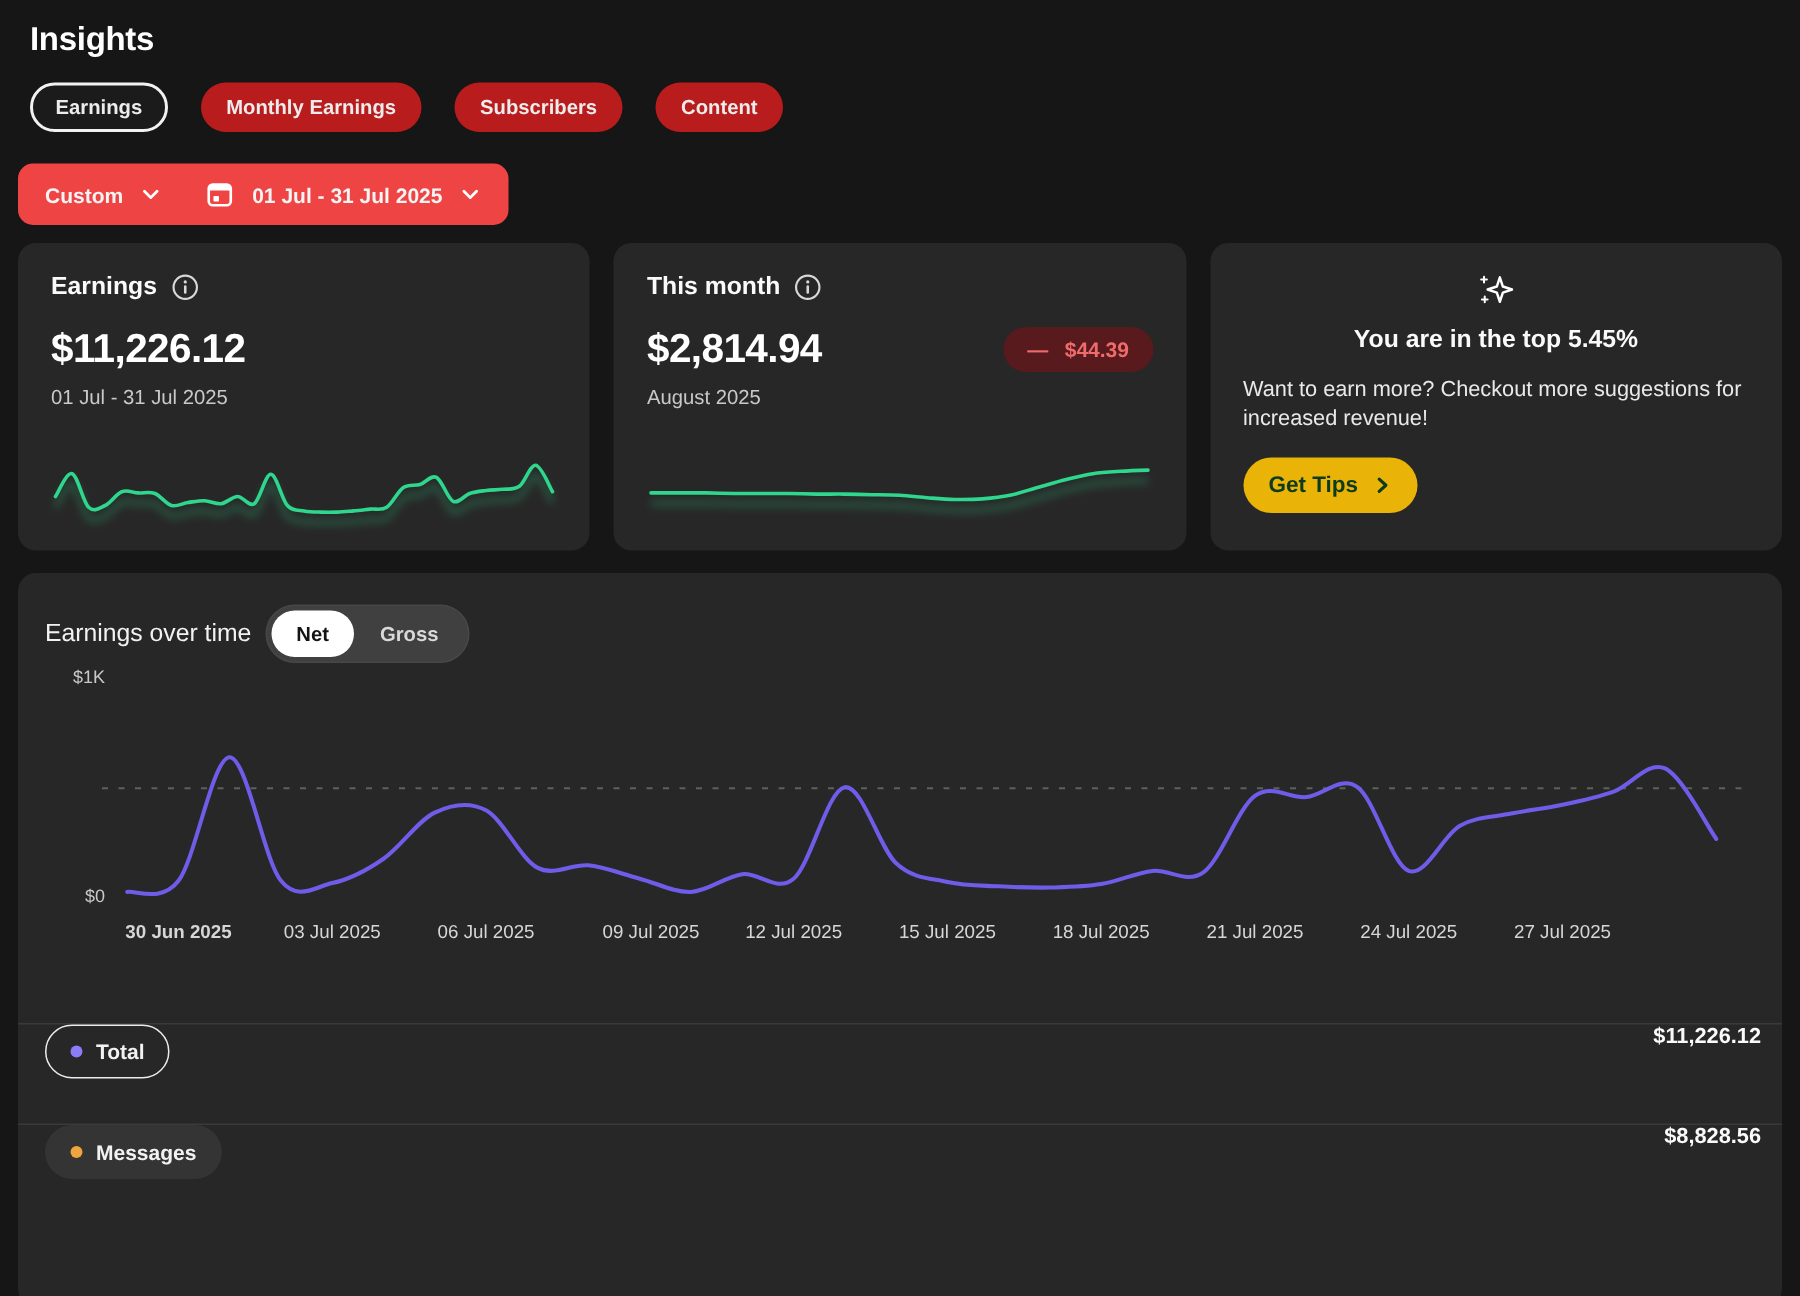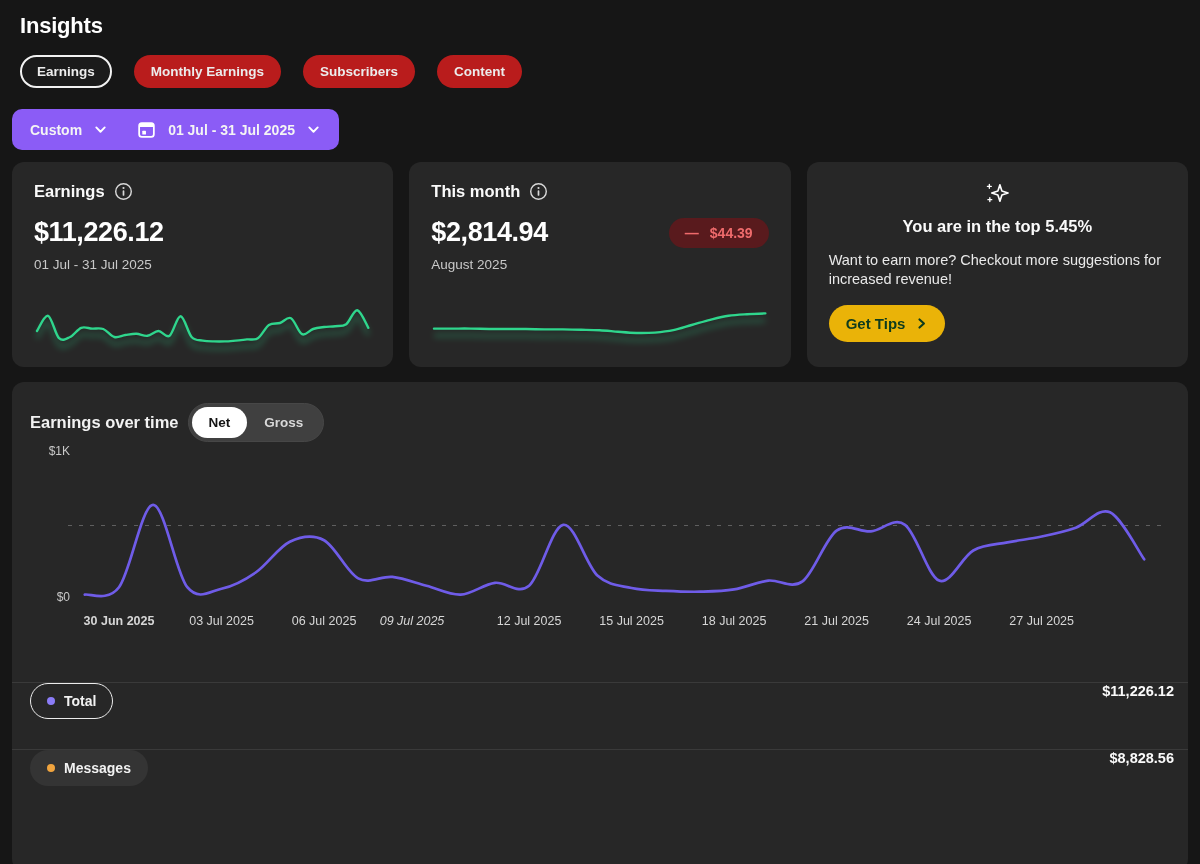--- a/index.html
+++ b/index.html
@@ -8,21 +8,21 @@
   .page{padding:0 12px;}
   h1{font-size:22px;font-weight:800;margin:0;padding:13px 8px 16px;color:#fff;letter-spacing:-.2px;}
   
   .tabs{display:flex;gap:22px;padding-left:8px;}
   .tab{height:33px;padding:0 17px;border-radius:17px;background:#b91c1c;color:#ececec;
     font-size:13.5px;font-weight:600;border:none;display:inline-flex;align-items:center;
     cursor:pointer;font-family:inherit;white-space:nowrap;}
   .tab.active{background:#1b1b1b;border:2px solid #f2f2f2;padding:0 15px;}
   
   .filter-bar{margin:21px 0 12px;display:inline-flex;align-items:center;height:41px;
-    background:#8b5cf6;border-radius:10px;padding:0 4px;}
+    background:#ef4444;border-radius:10px;padding:0 4px;}
   .filter-btn{display:inline-flex;align-items:center;gap:11px;background:none;border:none;
     color:#f4f4f4;font-size:14px;font-weight:600;padding:0 14px;height:100%;cursor:pointer;font-family:inherit;}
   .chev{flex:0 0 auto;}
   
   .cards-row{display:grid;grid-template-columns:1fr 1fr 1fr;gap:16px;}
   .card{background:#272727;border-radius:12px;height:205px;padding:20px 22px 14px;
     display:flex;flex-direction:column;}
   .card-title-row{display:flex;align-items:center;gap:9px;}
   .card h2{margin:0;font-size:16.5px;font-weight:700;color:#fafafa;}
   .amount-row{display:flex;align-items:center;justify-content:space-between;margin-top:16px;}
@@ -33,21 +33,21 @@
     font-size:14px;font-weight:700;height:30px;padding:0 16px;border-radius:16px;}
   
   .promo-title{display:flex;align-items:center;gap:12px;flex-direction:column;}
   .promo p{margin:15px 0 0;font-size:14.5px;line-height:1.32;color:#e9e9e9;max-width:372px;}
   .cta{margin-top:16px;align-self:flex-start;display:inline-flex;align-items:center;gap:10px;
     background:#eab308;color:#0e3b1d;font-size:15px;font-weight:700;border:none;border-radius:19px;
     height:37px;padding:0 17px;cursor:pointer;font-family:inherit;}
   
   .big-card{background:#272727;border-radius:12px;margin-top:15px;padding-top:20px;min-height:489px;}
   .chart-header{display:flex;align-items:center;gap:9px;padding:0 22px 0 18px;height:40px;}
-  .chart-header h2{margin:0;font-size:16.5px;font-weight:700;}
+  .chart-header h2{margin:0;font-size:16.5px;font-weight:400;}
   .toggle{display:flex;align-items:center;background:#404040;border:1px solid #474747;
     border-radius:20px;height:39px;padding:3px;}
   .toggle-opt{border:none;background:none;color:#d9d9d9;font-size:13.5px;font-weight:600;
     height:31px;padding:0 17px;border-radius:16px;cursor:pointer;font-family:inherit;}
   .toggle-opt.active{background:#fff;color:#141414;font-weight:700;}
   .chart-area{position:relative;height:200px;}
   .chart-area > svg{position:absolute;inset:0;width:100%;height:100%;}
   .ytick{position:absolute;font-size:12px;color:#c9c9c9;width:34px;text-align:right;left:24px;}
   .ytop{top:2px;}
   .ybottom{top:148px;}
@@ -173,21 +173,21 @@
       <span class="ytick ytop">$1K</span>
       <span class="ytick ybottom">$0</span>
       <svg id="main-chart" viewBox="0 0 1176 200" preserveAspectRatio="none">
           <line x1="56" y1="83.5" x2="1152" y2="83.5" stroke="#5f5f5f" stroke-width="1.2" stroke-dasharray="4 7"></line>
           <path d="M 72.8,152.6 C 78.5,151.4 95.6,160.2 107.0,145.2 C 118.4,130.3 129.8,62.9 141.1,62.9 C 152.5,62.9 163.9,131.3 175.3,145.2 C 186.7,159.2 198.1,149.2 209.5,146.7 C 220.9,144.3 232.3,138.4 243.7,130.5 C 255.1,122.7 266.5,105.1 277.8,99.7 C 289.2,94.3 300.6,92.1 312.0,98.2 C 323.4,104.3 334.8,130.3 346.2,136.4 C 357.6,142.5 369.0,133.7 380.4,134.9 C 391.8,136.2 403.1,140.8 414.5,143.8 C 425.9,146.7 437.3,153.1 448.7,152.6 C 460.1,152.1 471.5,142.3 482.9,140.8 C 494.3,139.4 505.7,153.4 517.1,143.8 C 528.5,134.1 539.8,84.5 551.2,82.8 C 562.6,81.0 574.0,122.9 585.4,133.5 C 596.8,144.0 608.2,143.4 619.6,146.0 C 631.0,148.5 642.4,148.3 653.8,148.9 C 665.1,149.5 676.5,149.9 687.9,149.7 C 699.3,149.4 710.7,149.3 722.1,147.4 C 733.5,145.6 744.9,140.0 756.3,138.6 C 767.7,137.3 779.1,147.7 790.5,139.4 C 801.8,131.0 813.2,97.0 824.6,88.6 C 836.0,80.3 847.4,90.4 858.8,89.4 C 870.2,88.4 881.6,74.6 893.0,82.8 C 904.4,91.0 915.8,134.3 927.1,138.6 C 938.5,142.9 949.9,114.9 961.3,108.5 C 972.7,102.1 984.1,102.7 995.5,100.4 C 1006.9,98.1 1018.3,97.0 1029.7,94.5 C 1041.1,92.1 1052.5,89.7 1063.8,85.7 C 1075.2,81.7 1086.6,65.0 1098.0,70.3 C 1109.4,75.5 1126.5,109.5 1132.2,117.3" fill="none" stroke="#6f5ce8" stroke-width="2.7" stroke-linecap="round" stroke-linejoin="round"></path>
         </svg>
       <div class="xlabels" id="xlabels">
           <span style="left: 107px; font-weight: bold;">30 Jun 2025</span>
           <span style="left: 209.52px;">03 Jul 2025</span>
           <span style="left: 312.04px;">06 Jul 2025</span>
-          <span style="left: 400px; font-style: italic;">09 Jul 2025</span>
+          <span style="left: 422px;">09 Jul 2025</span>
           <span style="left: 517.08px;">12 Jul 2025</span>
           <span style="left: 619.6px;">15 Jul 2025</span>
           <span style="left: 722.12px;">18 Jul 2025</span>
           <span style="left: 824.64px;">21 Jul 2025</span>
           <span style="left: 927.16px;">24 Jul 2025</span>
           <span style="left: 1029.68px;">27 Jul 2025</span>
         </div>
     </div>
 
     <div class="legend-rows">

